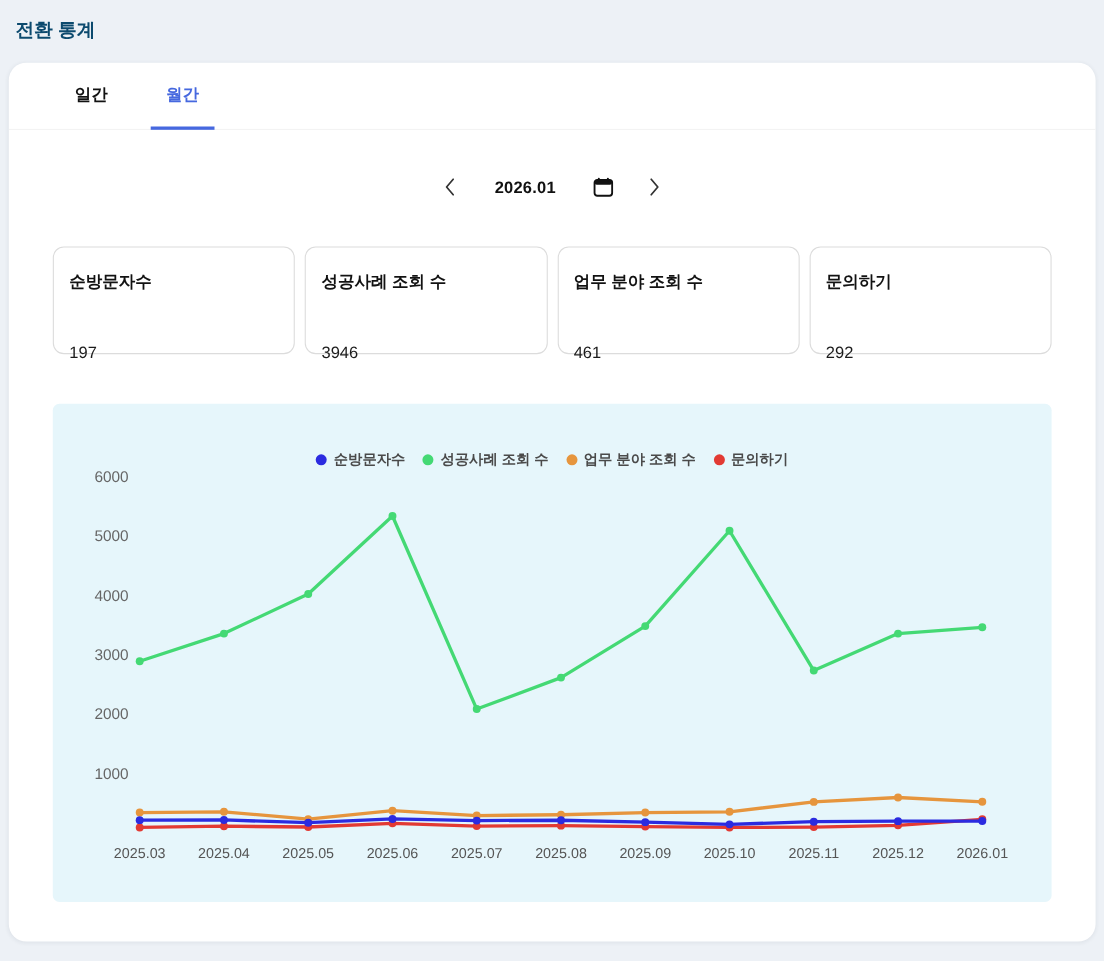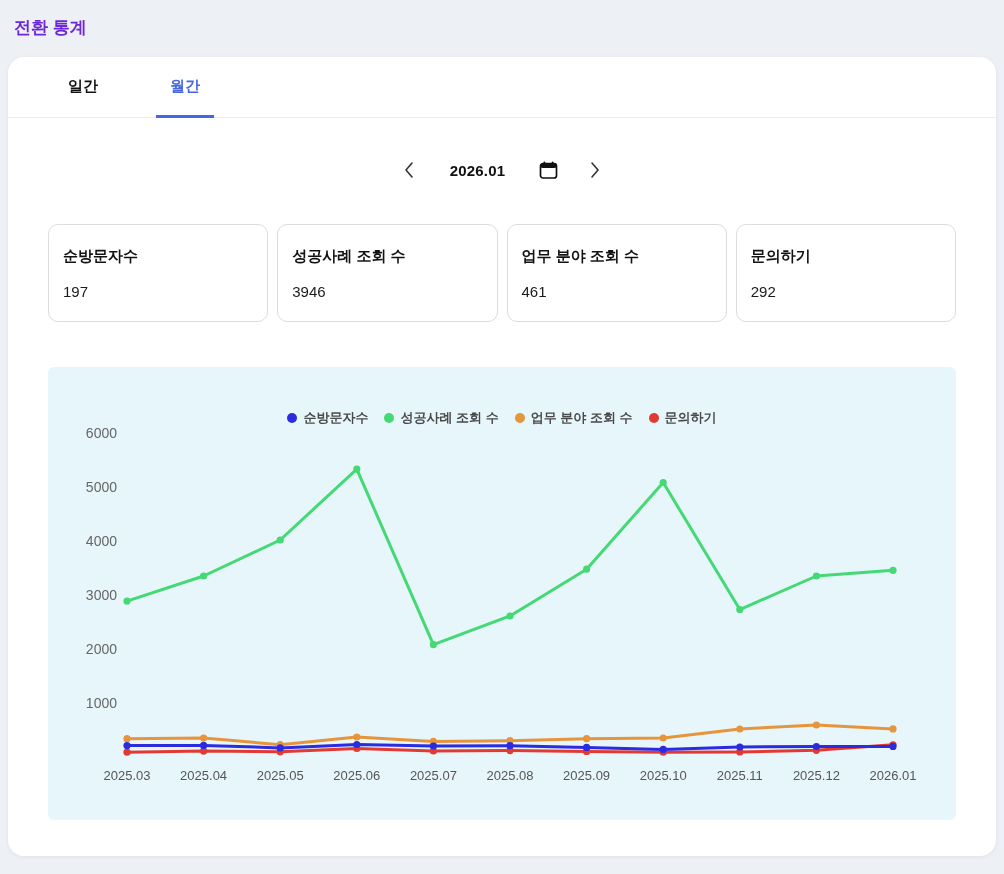--- a/index.html
+++ b/index.html
@@ -6,34 +6,34 @@
   html,body { width: 1004px; height: 874px; }
   body {
     background: #edf1f6;
     font-family: "Liberation Sans", "DejaVu Sans", sans-serif;
     color: #111;
   }
   .page-title {
     padding: 16px 14px 12px 14px;
     font-size: 17px;
     font-weight: 700;
-    color: #6d28d9;
+    color: #0c4a6e;
   }
   .panel {
     margin: 6px 8px 0 8px;
     background: #ffffff;
     border-radius: 16px;
     box-shadow: 0 1px 4px rgba(30,40,60,0.07);
     padding-bottom: 36px;
     min-height: 798px;
   }
   
   .tabs {
     display: flex;
-    gap: 44px;
+    gap: 25px;
     padding-left: 46px;
     height: 61px;
     border-bottom: 1px solid #ececec;
     border-radius: 16px 16px 0 0;
   }
   .tab {
     display: flex;
     align-items: center;
     padding: 0 14px;
     font-size: 15px;
@@ -66,21 +66,21 @@
     gap: 9px;
   }
   .card {
     background: #fff;
     border: 1px solid #dcdcdc;
     border-radius: 10px;
     padding: 22px 14px 16px 14px;
     height: 98px;
   }
   .card-label { font-size: 15px; font-weight: 700; color: #121212; }
-  .card-value { margin-top: 17px; font-size: 15px; color: #1b1b1b; }
+  .card-value { margin-top: 46px; font-size: 15px; color: #1b1b1b; }
   
   .chart-panel {
     position: relative;
     margin: 45px 40px 0 40px;
     height: 453px;
     background: #e6f6fb;
     border-radius: 6px;
   }
   .legend {
     position: absolute;

